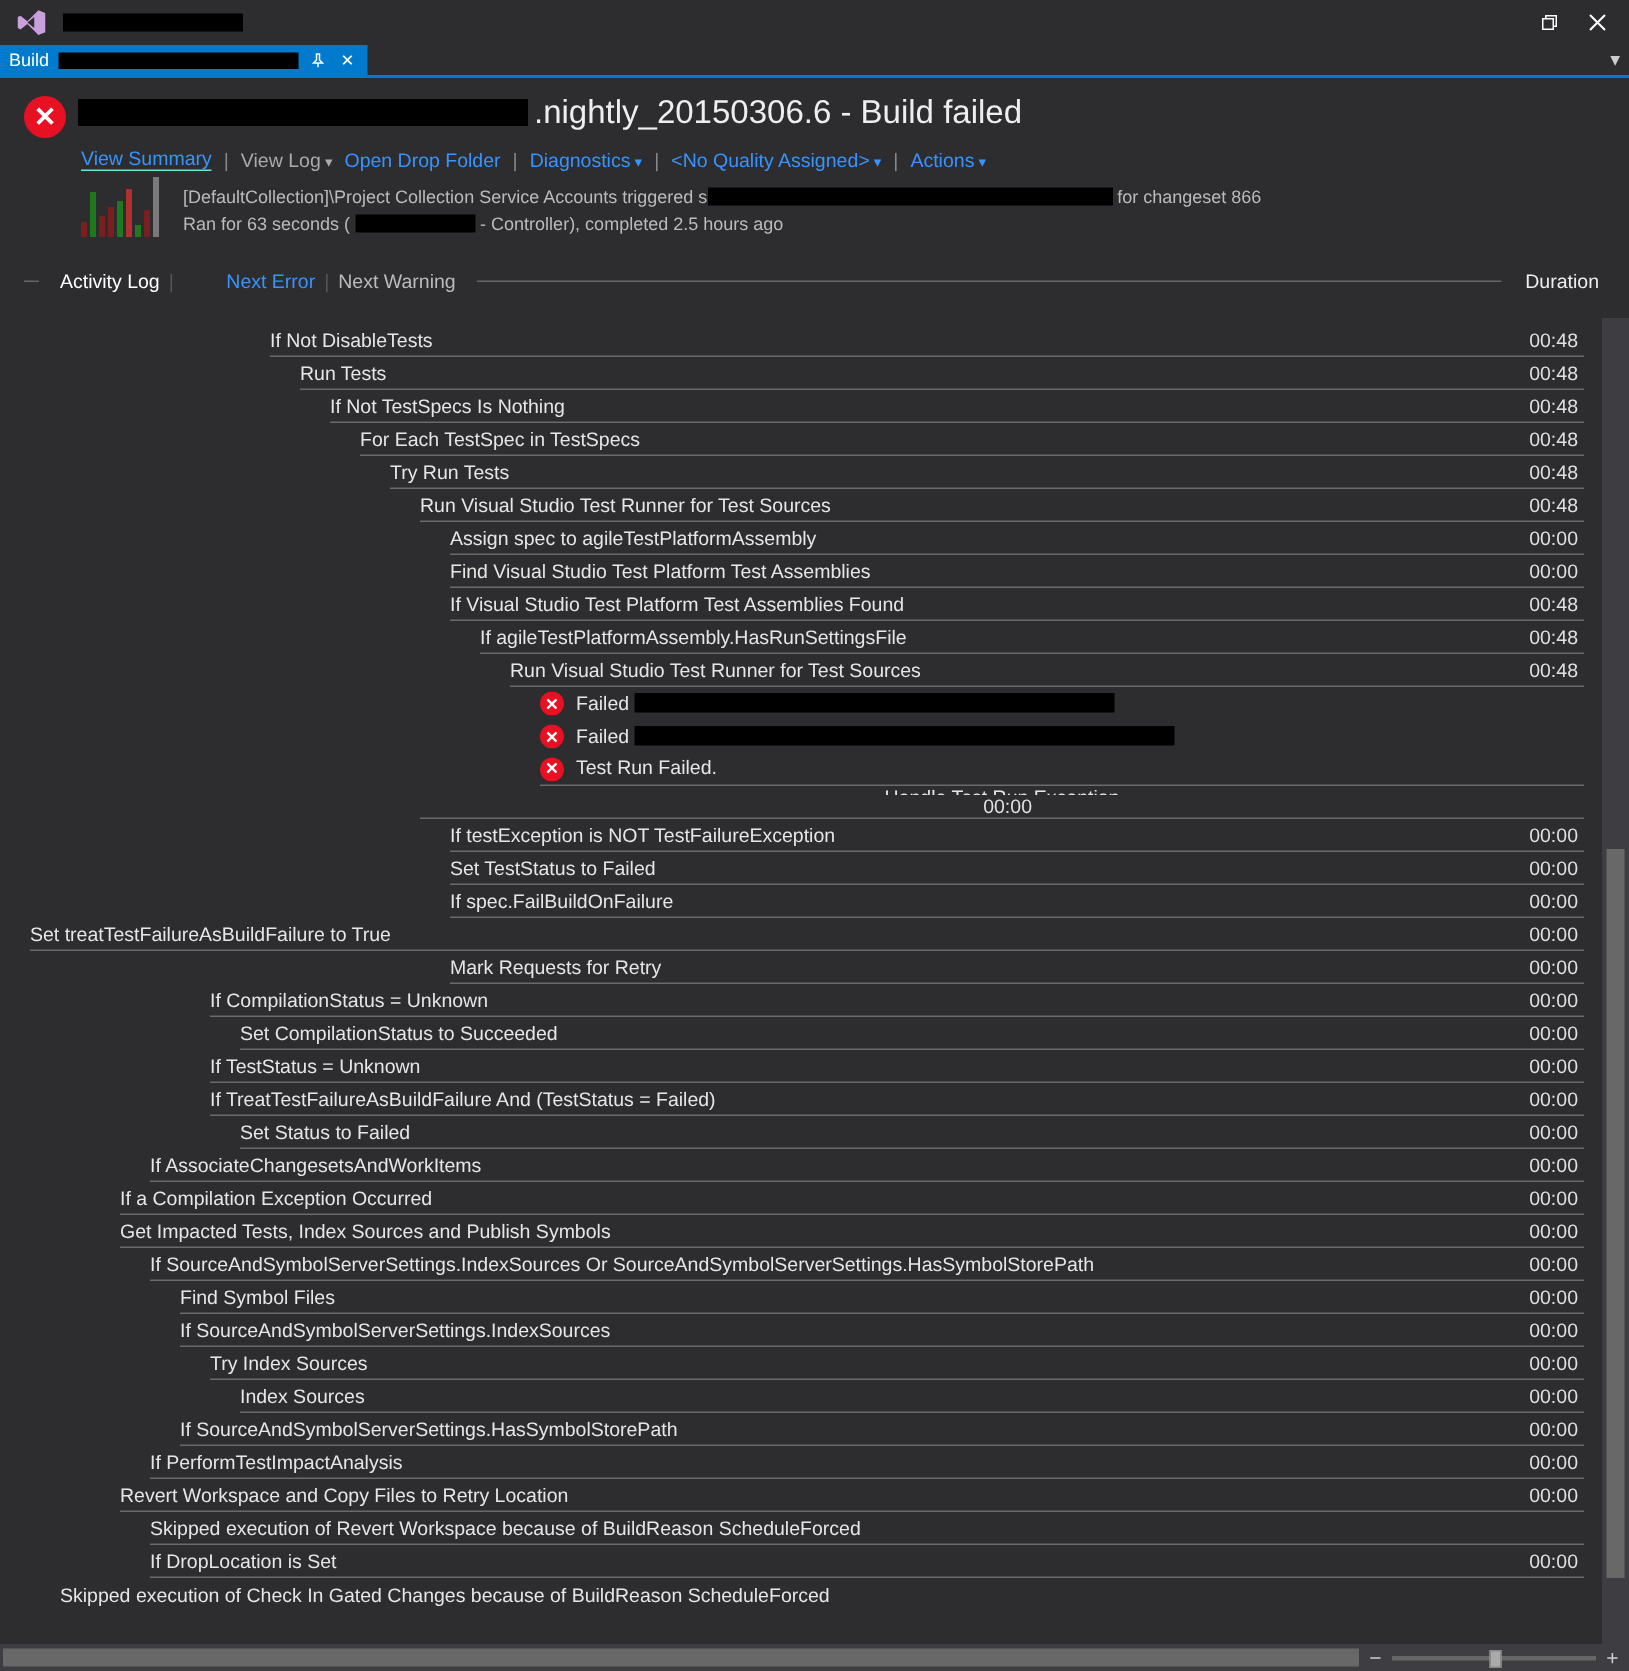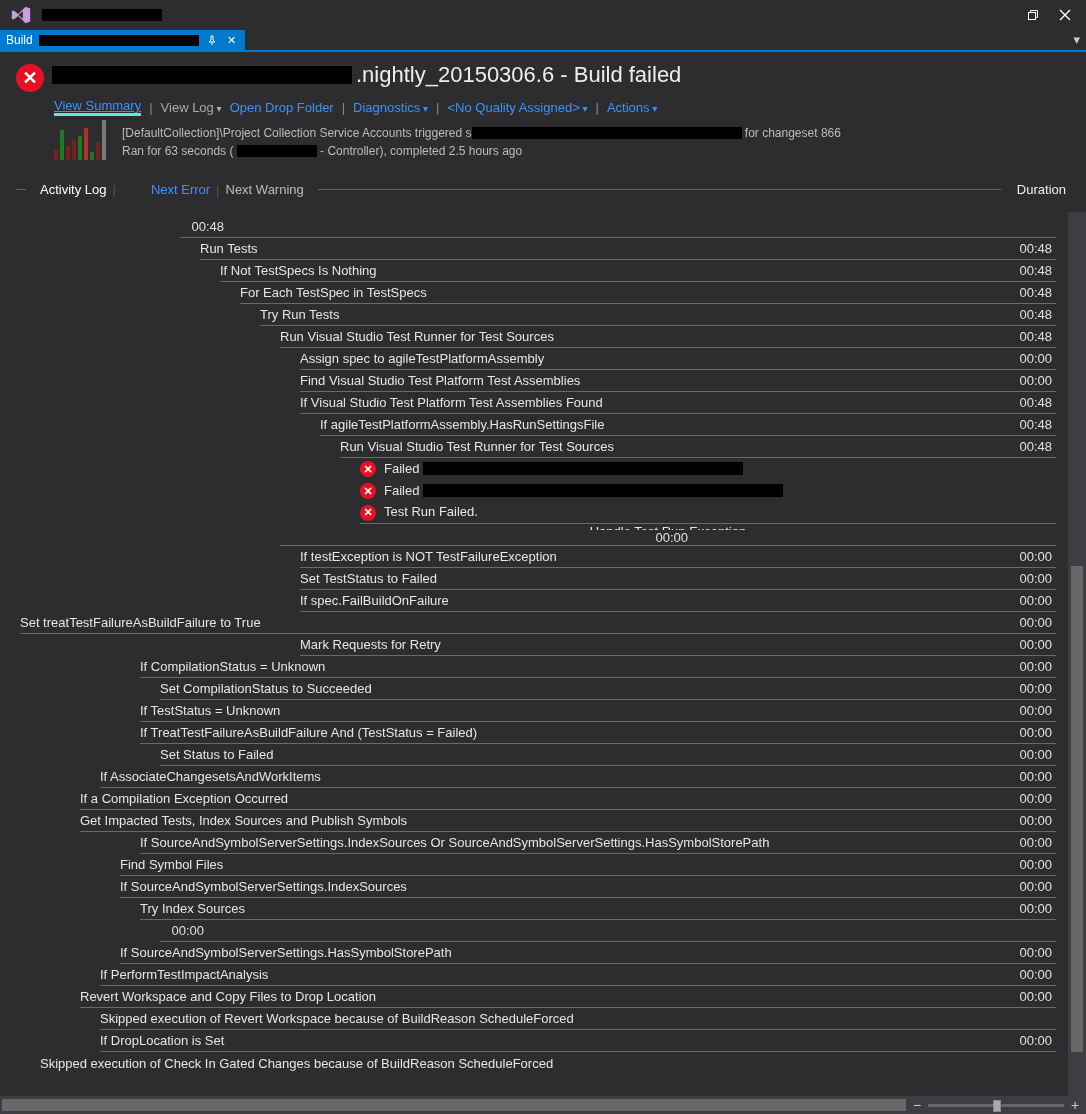--- a/index.html
+++ b/index.html
@@ -93,21 +93,21 @@
   .link-row {
     padding: 2px 16px 6px 54px;
     display: flex;
     gap: 8px;
     font-size: 13px;
     align-items: center;
     flex-wrap: wrap;
   }
   .link-row .sep { color: #888; }
   .vlink { color: #3794ff; cursor: pointer; }
-  .vlink.active { border-bottom: 3px solid #5eead4; text-decoration: underline; }
+  .vlink.active { border-bottom: 1px solid #5eead4; }
   .graylink { color: #aaa; cursor: pointer; }
   .dd::after { content: " ▾"; font-size: 10px; }
   .info-row {
     display: flex;
     gap: 10px;
     padding: 2px 16px 8px 54px;
     align-items: flex-end;
   }
   .bar-thumb {
     width: 58px; height: 36px;
@@ -308,20 +308,21 @@
     <span class="stab link">Next Error</span>
     <span class="stab-sep">|</span>
     <span class="stab">Next Warning</span>
   </div>
   <div class="line-after"></div>
   <span class="duration-label">Duration</span>
 </div>
 
 <div class="log-viewport" id="log-viewport">
     <div class="log-row bordered" style="margin-left: 160px;">
+      <div class="log-label"><span>If Not DisableTests</span></div>
       <div class="log-dur">00:48</div>
     </div>
     <div class="log-row bordered" style="margin-left: 180px; justify-content: center;">
       <div class="log-label"><span>Run Tests</span></div>
       <div class="log-dur">00:48</div>
     </div>
     <div class="log-row bordered" style="margin-left: 200px;">
       <div class="log-label"><span>If Not TestSpecs Is Nothing</span></div>
       <div class="log-dur">00:48</div>
     </div>
@@ -418,49 +419,50 @@
       <div class="log-dur">00:00</div>
     </div>
     <div class="log-row bordered" style="margin-left: 60px;">
       <div class="log-label"><span>If a Compilation Exception Occurred</span></div>
       <div class="log-dur">00:00</div>
     </div>
     <div class="log-row bordered" style="margin-left: 60px;">
       <div class="log-label"><span>Get Impacted Tests, Index Sources and Publish Symbols</span></div>
       <div class="log-dur">00:00</div>
     </div>
-    <div class="log-row bordered" style="margin-left: 120px;">
+    <div class="log-row bordered" style="margin-left: 80px;">
       <div class="log-label"><span>If SourceAndSymbolServerSettings.IndexSources Or SourceAndSymbolServerSettings.HasSymbolStorePath</span></div>
       <div class="log-dur">00:00</div>
     </div>
     <div class="log-row bordered" style="margin-left: 100px;">
       <div class="log-label"><span>Find Symbol Files</span></div>
       <div class="log-dur">00:00</div>
     </div>
     <div class="log-row bordered" style="margin-left: 100px;">
       <div class="log-label"><span>If SourceAndSymbolServerSettings.IndexSources</span></div>
       <div class="log-dur">00:00</div>
     </div>
     <div class="log-row bordered" style="margin-left: 120px;">
       <div class="log-label"><span>Try Index Sources</span></div>
       <div class="log-dur">00:00</div>
     </div>
     <div class="log-row bordered" style="margin-left: 140px;">
+      <div class="log-label"><span>Index Sources</span></div>
       <div class="log-dur">00:00</div>
     </div>
     <div class="log-row bordered" style="margin-left: 100px;">
       <div class="log-label"><span>If SourceAndSymbolServerSettings.HasSymbolStorePath</span></div>
       <div class="log-dur">00:00</div>
     </div>
     <div class="log-row bordered" style="margin-left: 80px;">
       <div class="log-label"><span>If PerformTestImpactAnalysis</span></div>
       <div class="log-dur">00:00</div>
     </div>
     <div class="log-row bordered" style="margin-left: 60px;">
-      <div class="log-label"><span>Revert Workspace and Copy Files to Drop Location</span></div>
+      <div class="log-label"><span>Revert Workspace and Copy Files to Retry Location</span></div>
       <div class="log-dur">00:00</div>
     </div>
     <div class="log-row bordered" style="margin-left: 80px;">
       <div class="log-label"><span>Skipped execution of Revert Workspace because of BuildReason ScheduleForced</span></div>
       <div class="log-dur"></div>
     </div>
     <div class="log-row bordered" style="margin-left: 80px;">
       <div class="log-label"><span>If DropLocation is Set</span></div>
       <div class="log-dur">00:00</div>
     </div>

